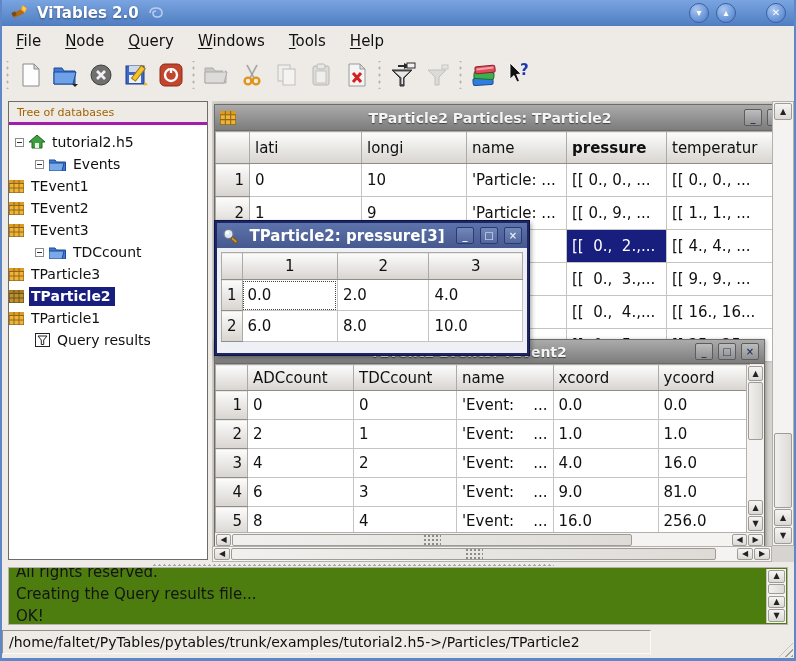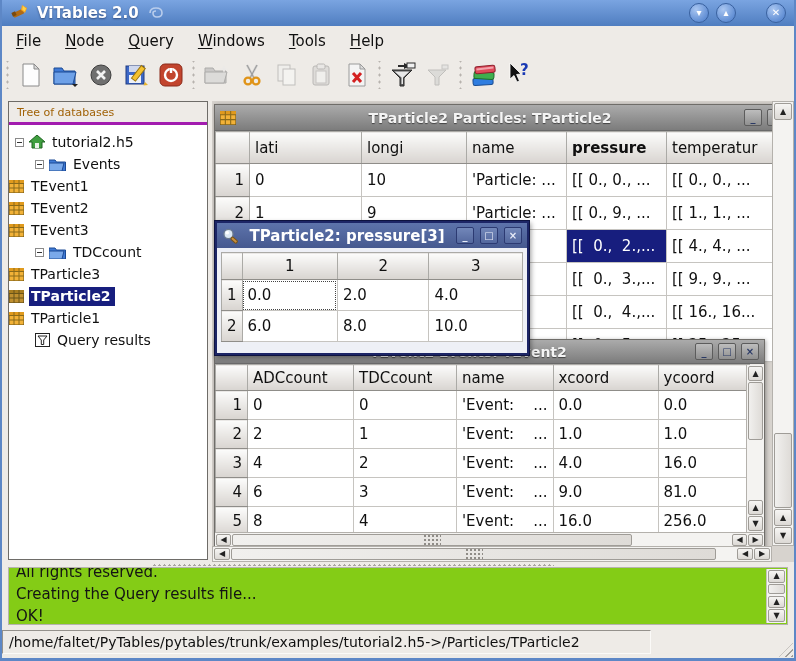--- a/index.html
+++ b/index.html
@@ -62,21 +62,21 @@
   .dlg-body { padding:4px; }
 
   
   .sb-btn { background:linear-gradient(#f6f5f3,#dcd9d5); border:1px solid #9f9c97; border-radius:2px; color:#222; display:flex; align-items:center; justify-content:center; font-size:8px; line-height:1; }
   .sb-thumb { background:linear-gradient(90deg,#f1f0ee,#dedbd7); border:1px solid #9f9c97; border-radius:2px; position:relative; }
   .grip { background-image:radial-gradient(circle,#8f8c87 1px,transparent 1.2px); background-size:4px 4px; width:18px; height:12px; position:absolute; left:50%; top:50%; transform:translate(-50%,-50%); }
 
   
   .splitter { height:5px; flex:0 0 5px; position:relative; }
   .splitter::after { content:""; position:absolute; left:150px; right:240px; top:2px; height:2px; background-image:radial-gradient(circle,#a9a5a0 1px,transparent 1.2px); background-size:5px 3px; }
-  .log { height:58px; flex:0 0 58px; margin:0 6px; background:#84cc16; border:1px solid #b6b3ae; position:relative; overflow:hidden; }
+  .log { height:58px; flex:0 0 58px; margin:0 6px; background:#4d7c0f; border:1px solid #b6b3ae; position:relative; overflow:hidden; }
   .log-lines { padding:0 0 0 7px; font-size:15px; line-height:22px; color:#141414; margin-top:-7px; }
   .log-sb { position:absolute; right:1px; top:1px; bottom:1px; width:20px; background:#f4f3f1; border-left:1px solid #c6c3be; display:flex; flex-direction:column; align-items:stretch; padding:1px; gap:1px; }
   .statusbar { height:33px; flex:0 0 33px; display:flex; align-items:center; position:relative; }
   .status-box { width:649px; border:1px solid #94918c; border-bottom-color:#fbfaf8; border-right-color:#fbfaf8; background:#eeebe7; padding:3px 6px; font-size:14px; color:#101010; white-space:nowrap; overflow:hidden; }
   .grip-corner { position:absolute; right:1px; bottom:1px; width:14px; height:14px; background:repeating-linear-gradient(135deg,#a19e99 0 1.5px,transparent 1.5px 4.5px); clip-path:polygon(100% 0,100% 100%,0 100%); }
 </style>
 </head>
 <body>
 
 <div class="app">

